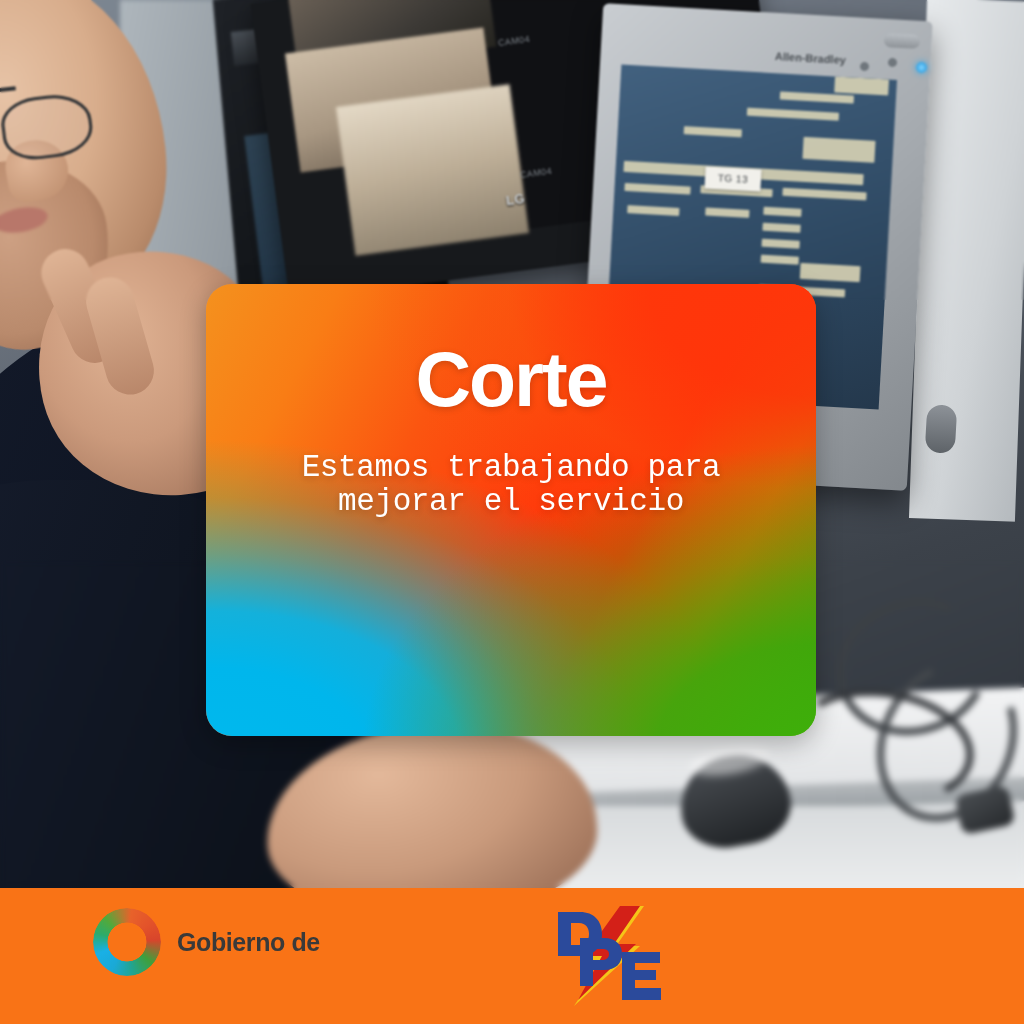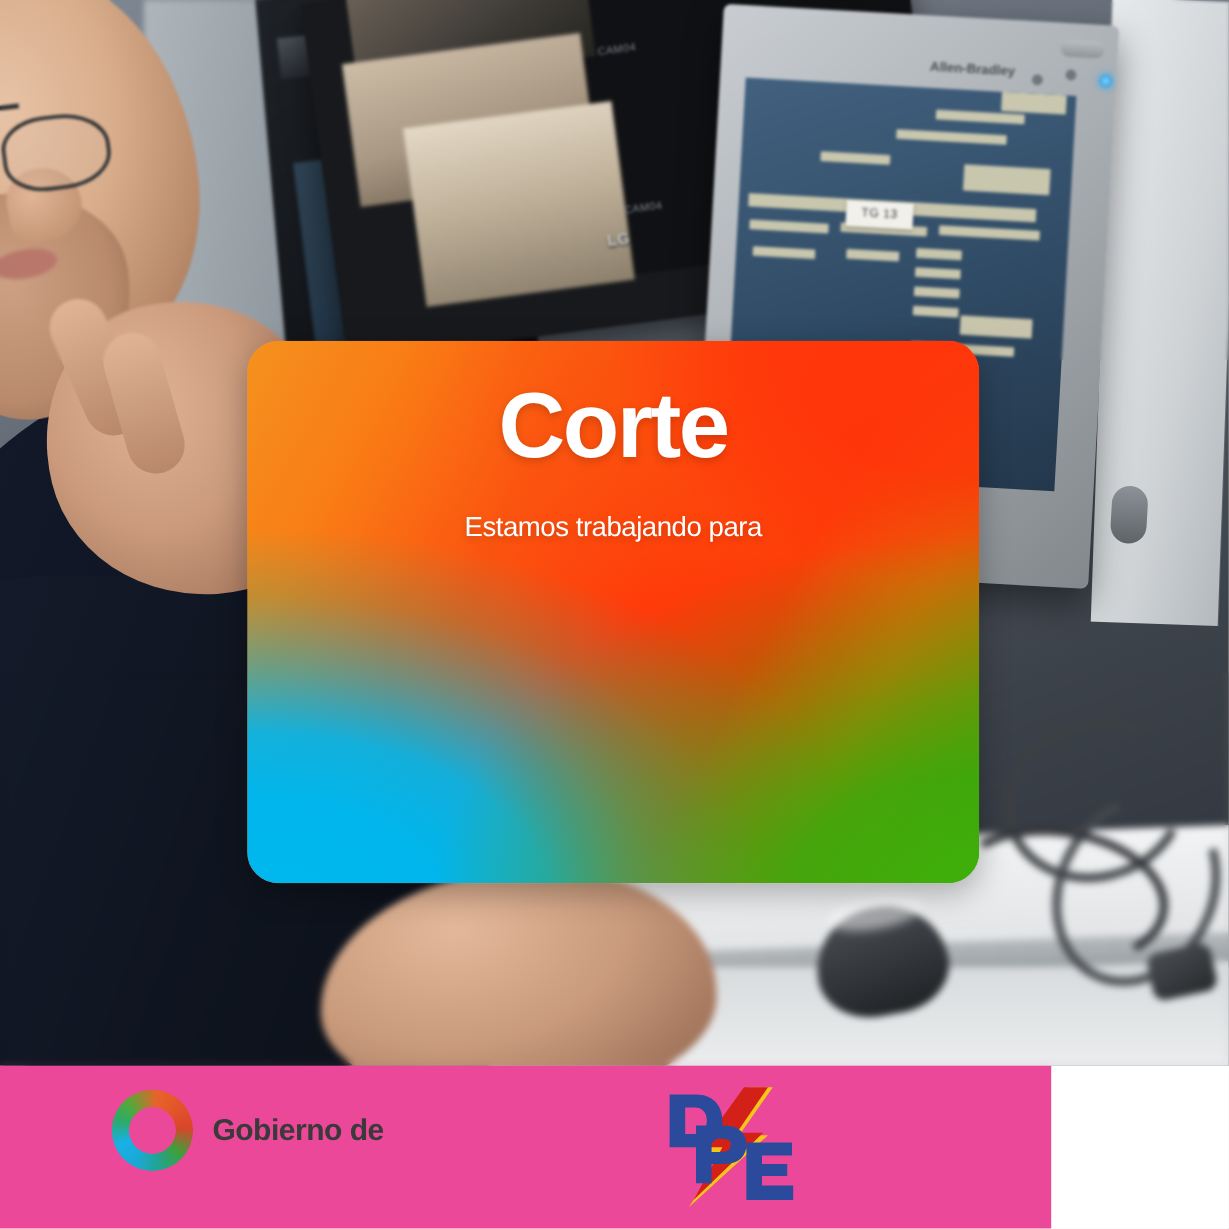--- a/index.html
+++ b/index.html
@@ -408,56 +408,56 @@
     background: radial-gradient(105% 95% at 100% 0%,
       #ff360a 0%, rgba(255,54,10,.85) 26%, rgba(250,90,12,.35) 48%, rgba(247,148,32,0) 70%);
   }
 
   .card-inner {
     position: absolute; inset: 0;
     display: flex;
     flex-direction: column;
     align-items: center;
     justify-content: flex-start;
-    padding-top: 34px;
+    padding-top: 58px;
     box-sizing: border-box;
   }
   .headline {
     color: #ffffff;
     font-family: "Liberation Sans", sans-serif;
     font-weight: bold;
     font-size: 77px;
     line-height: 0.97;
     text-align: center;
     letter-spacing: -2px;
     margin: 0;
     text-shadow: 0 2px 7px rgba(0,0,0,.18);
   }
   .headline .l1 { display: block; }
   .headline .l2 { display: block; }
   .headline .l3 { display: block; }
   .subline {
     margin-top: 34px;
     color: #ffffff;
-    font-family: Liberation Sans, sans-serif;
+    font-family: Liberation Mono, monospace;
     font-weight: normal;
-    font-size: 23px;
+    font-size: 31px;
     line-height: 1.12;
     text-align: center;
     letter-spacing: -0.4px;
     text-shadow: 0 2px 6px rgba(0,0,0,.18);
   }
   .subline span { display: block; }
 
   
   .footer {
     position: absolute;
     left: 0; top: 888px;
-    width: 876px; height: 136px;
-    background: #ec4899;
+    width: 1024px; height: 136px;
+    background: #f97316;
     display: flex;
     align-items: center;
   }
   .gov-logo {
     position: absolute;
     left: 93px; top: 20px;
     display: flex;
     align-items: center;
     gap: 16px;
   }
@@ -592,20 +592,21 @@
     <div class="grad-warm"></div>
     <div class="grad-blue"></div>
     <div class="grad-green"></div>
 
     <div class="card-inner">
       <h1 class="headline">
         <span class="l1">Corte</span>
       </h1>
       <div class="subline">
         <span>Estamos trabajando para</span>
+        <span>mejorar el servicio</span>
       </div>
     </div>
   </div>
 
   <div class="footer">
 
     <div class="gov-logo">
       <div class="swirl"></div>
       <div class="gov-text">
         <div class="gov-line1">Gobierno de</div>

